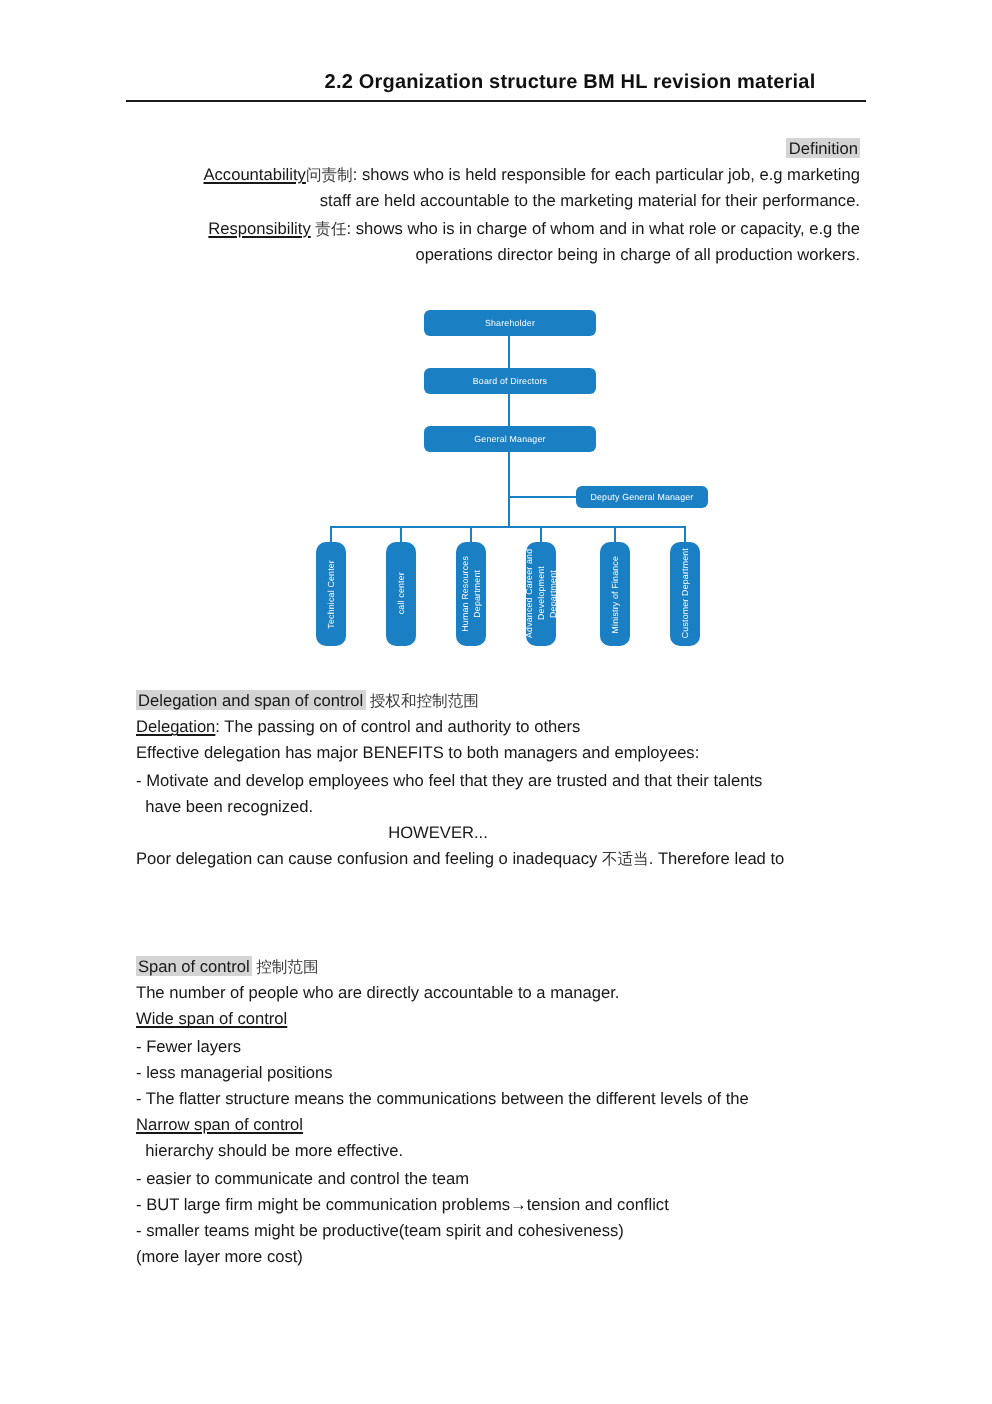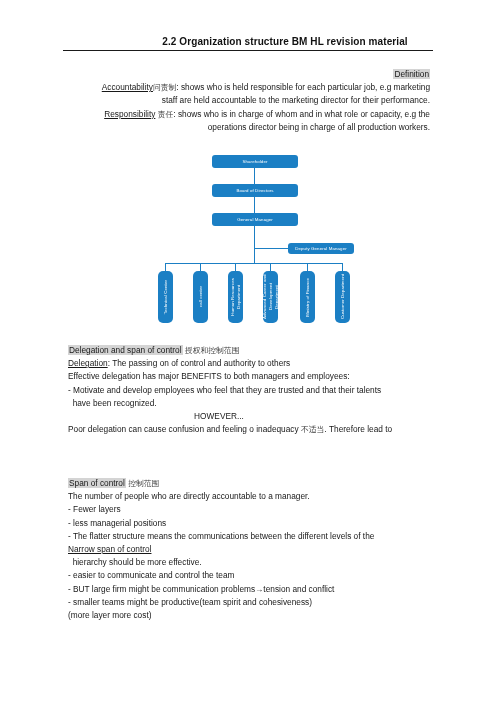--- a/index.html
+++ b/index.html
@@ -114,21 +114,21 @@
 <body>
 
 <div id="page">
 
   <div class="header-title">2.2 Organization structure BM HL revision material</div>
   <div class="header-rule"></div>
 
   <div class="content" style="top:68px;text-align:right;">
     <p class="line"><span class="hl">Definition</span></p>
     <p class="line"><span class="u">Accountability</span><span class="cjk">问责制</span><span>: shows who is held responsible for each particular job, e.g marketing</span></p>
-    <p class="line">staff are held accountable to the marketing director for their performance.</p>
+    <p class="line">staff are held accountable to the marketing material for their performance.</p>
     <p class="line"><span class="u">Responsibility</span> <span class="cjk">责任</span><span>: shows who is in charge of whom and in what role or capacity, e.g the</span></p>
     <p class="line">operations director being in charge of all production workers.</p>
   </div>
 
   <div id="orgchart">
 
     <div class="node" style="left:62px; top:5px; width:86px; height:13px;">
         <span>Shareholder</span>
       </div>
     <div class="node" style="left:62px; top:34px; width:86px; height:13px;">
@@ -183,20 +183,21 @@
     <p class="line">Effective delegation has major BENEFITS to both managers and employees:</p>
     <p class="line">- Motivate and develop employees who feel that they are trusted and that their talents</p>
     <p class="line">  have been recognized.</p>
     <p class="line center-line">HOWEVER...</p>
     <p class="line"><span>Poor delegation can cause confusion and feeling o inadequacy </span><span class="cjk">不适当</span><span>. Therefore lead to</span></p>
   </div>
 
   <div class="content" style="top:477px;">
     <p class="line"><span class="hl">Span of control</span> <span class="cjk">控制范围</span></p>
     <p class="line">The number of people who are directly accountable to a manager.</p>
+    <p class="line"><span class="u">Wide span of control</span></p>
     <p class="line">- Fewer layers</p>
     <p class="line">- less managerial positions</p>
     <p class="line">- The flatter structure means the communications between the different levels of the</p>
     <p class="line"><span class="u">Narrow span of control</span></p>
     <p class="line">  hierarchy should be more effective.</p>
     <p class="line">- easier to communicate and control the team</p>
     <p class="line">- BUT large firm might be communication problems→tension and conflict</p>
     <p class="line">- smaller teams might be productive(team spirit and cohesiveness)</p>
     <p class="line">(more layer more cost)</p>
   </div>

